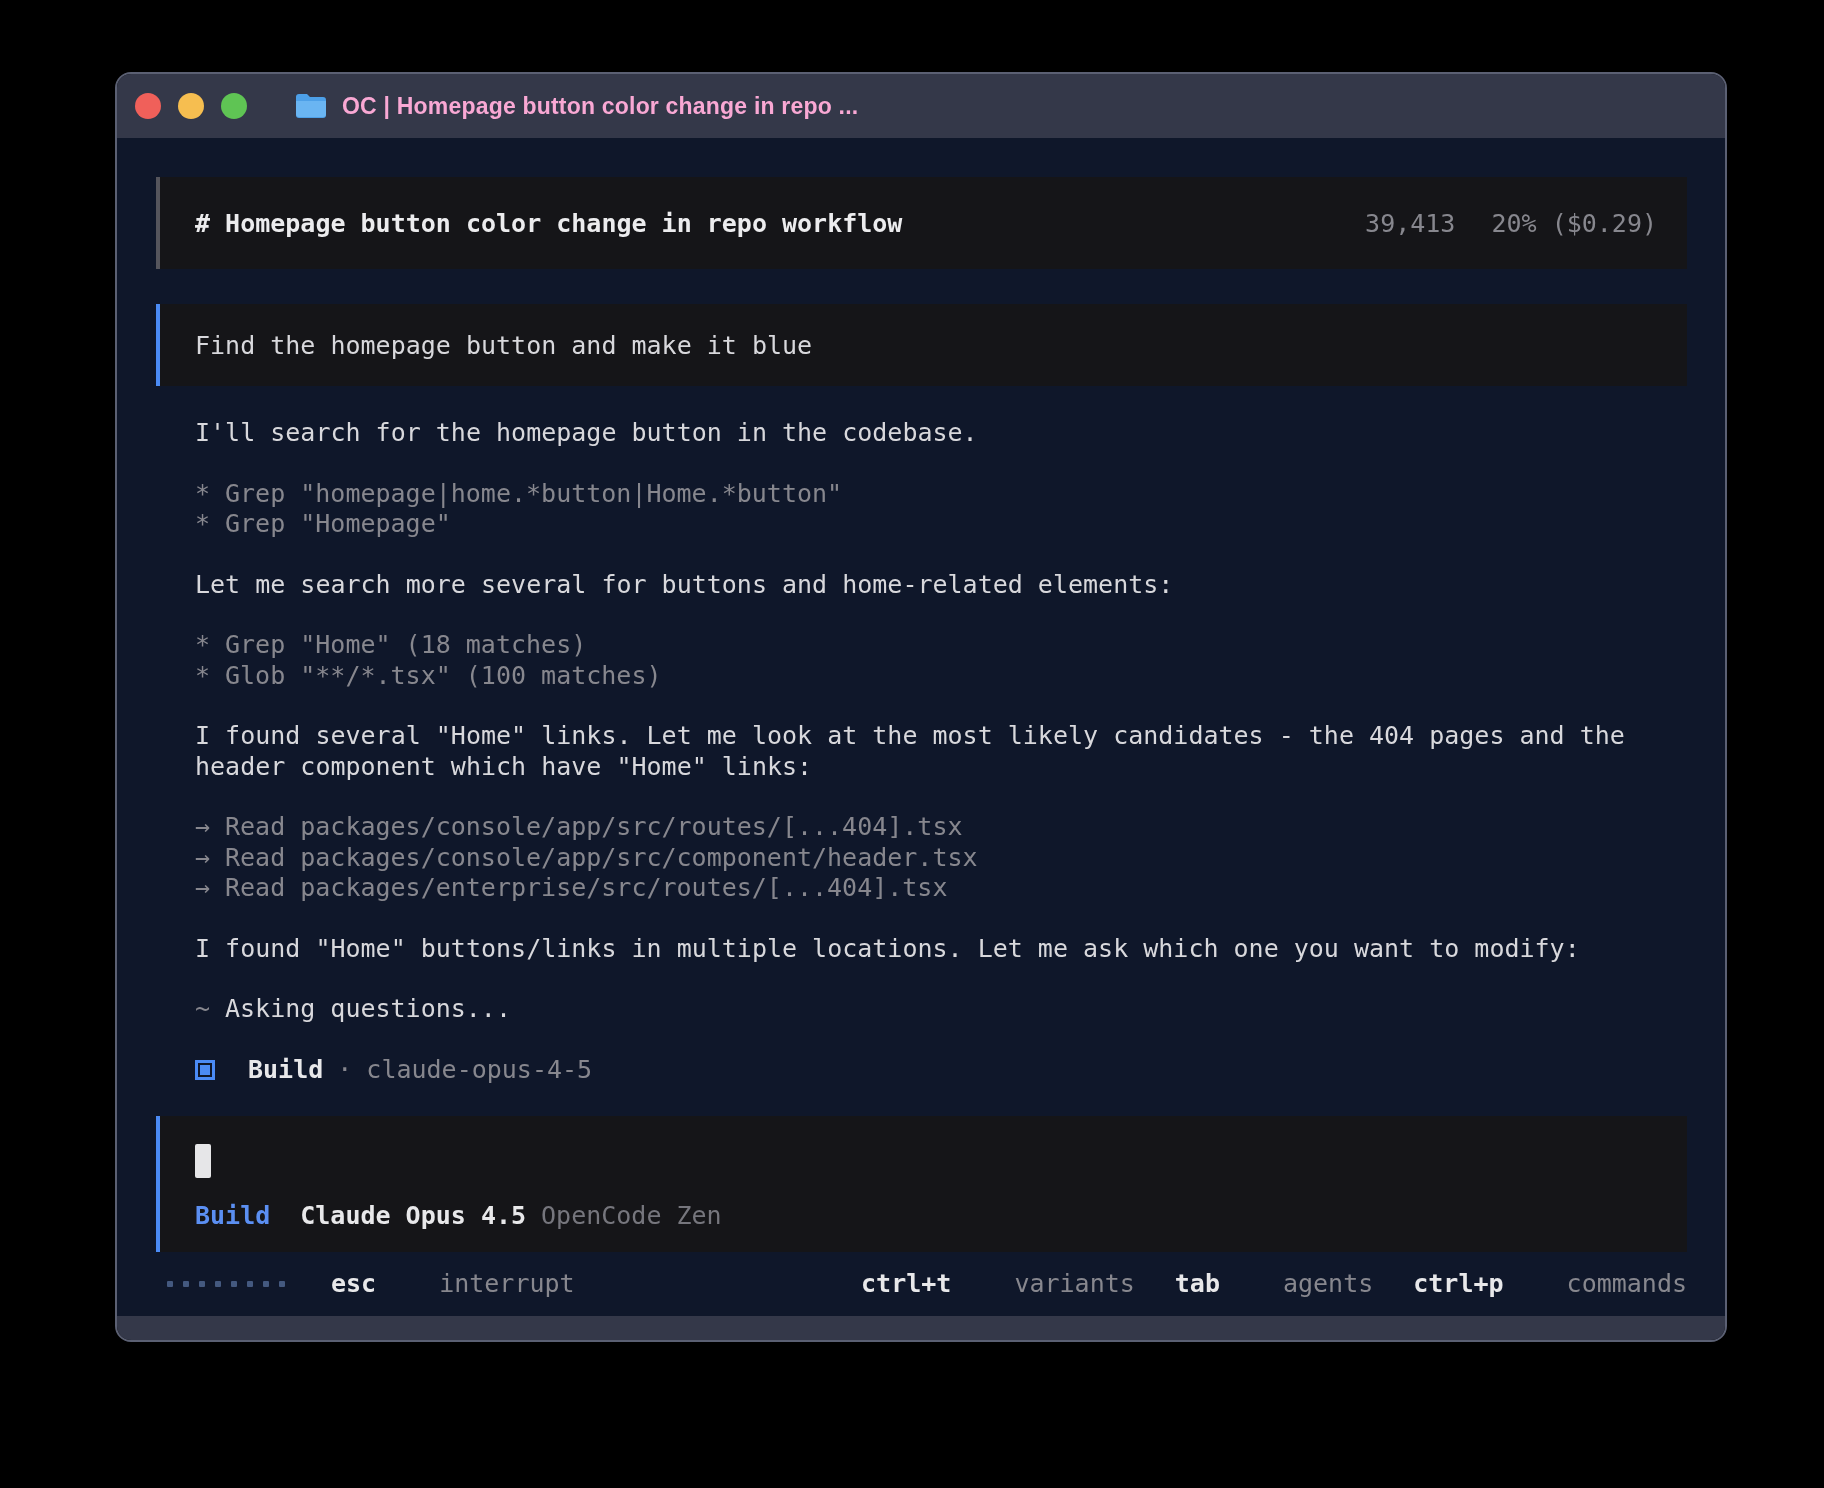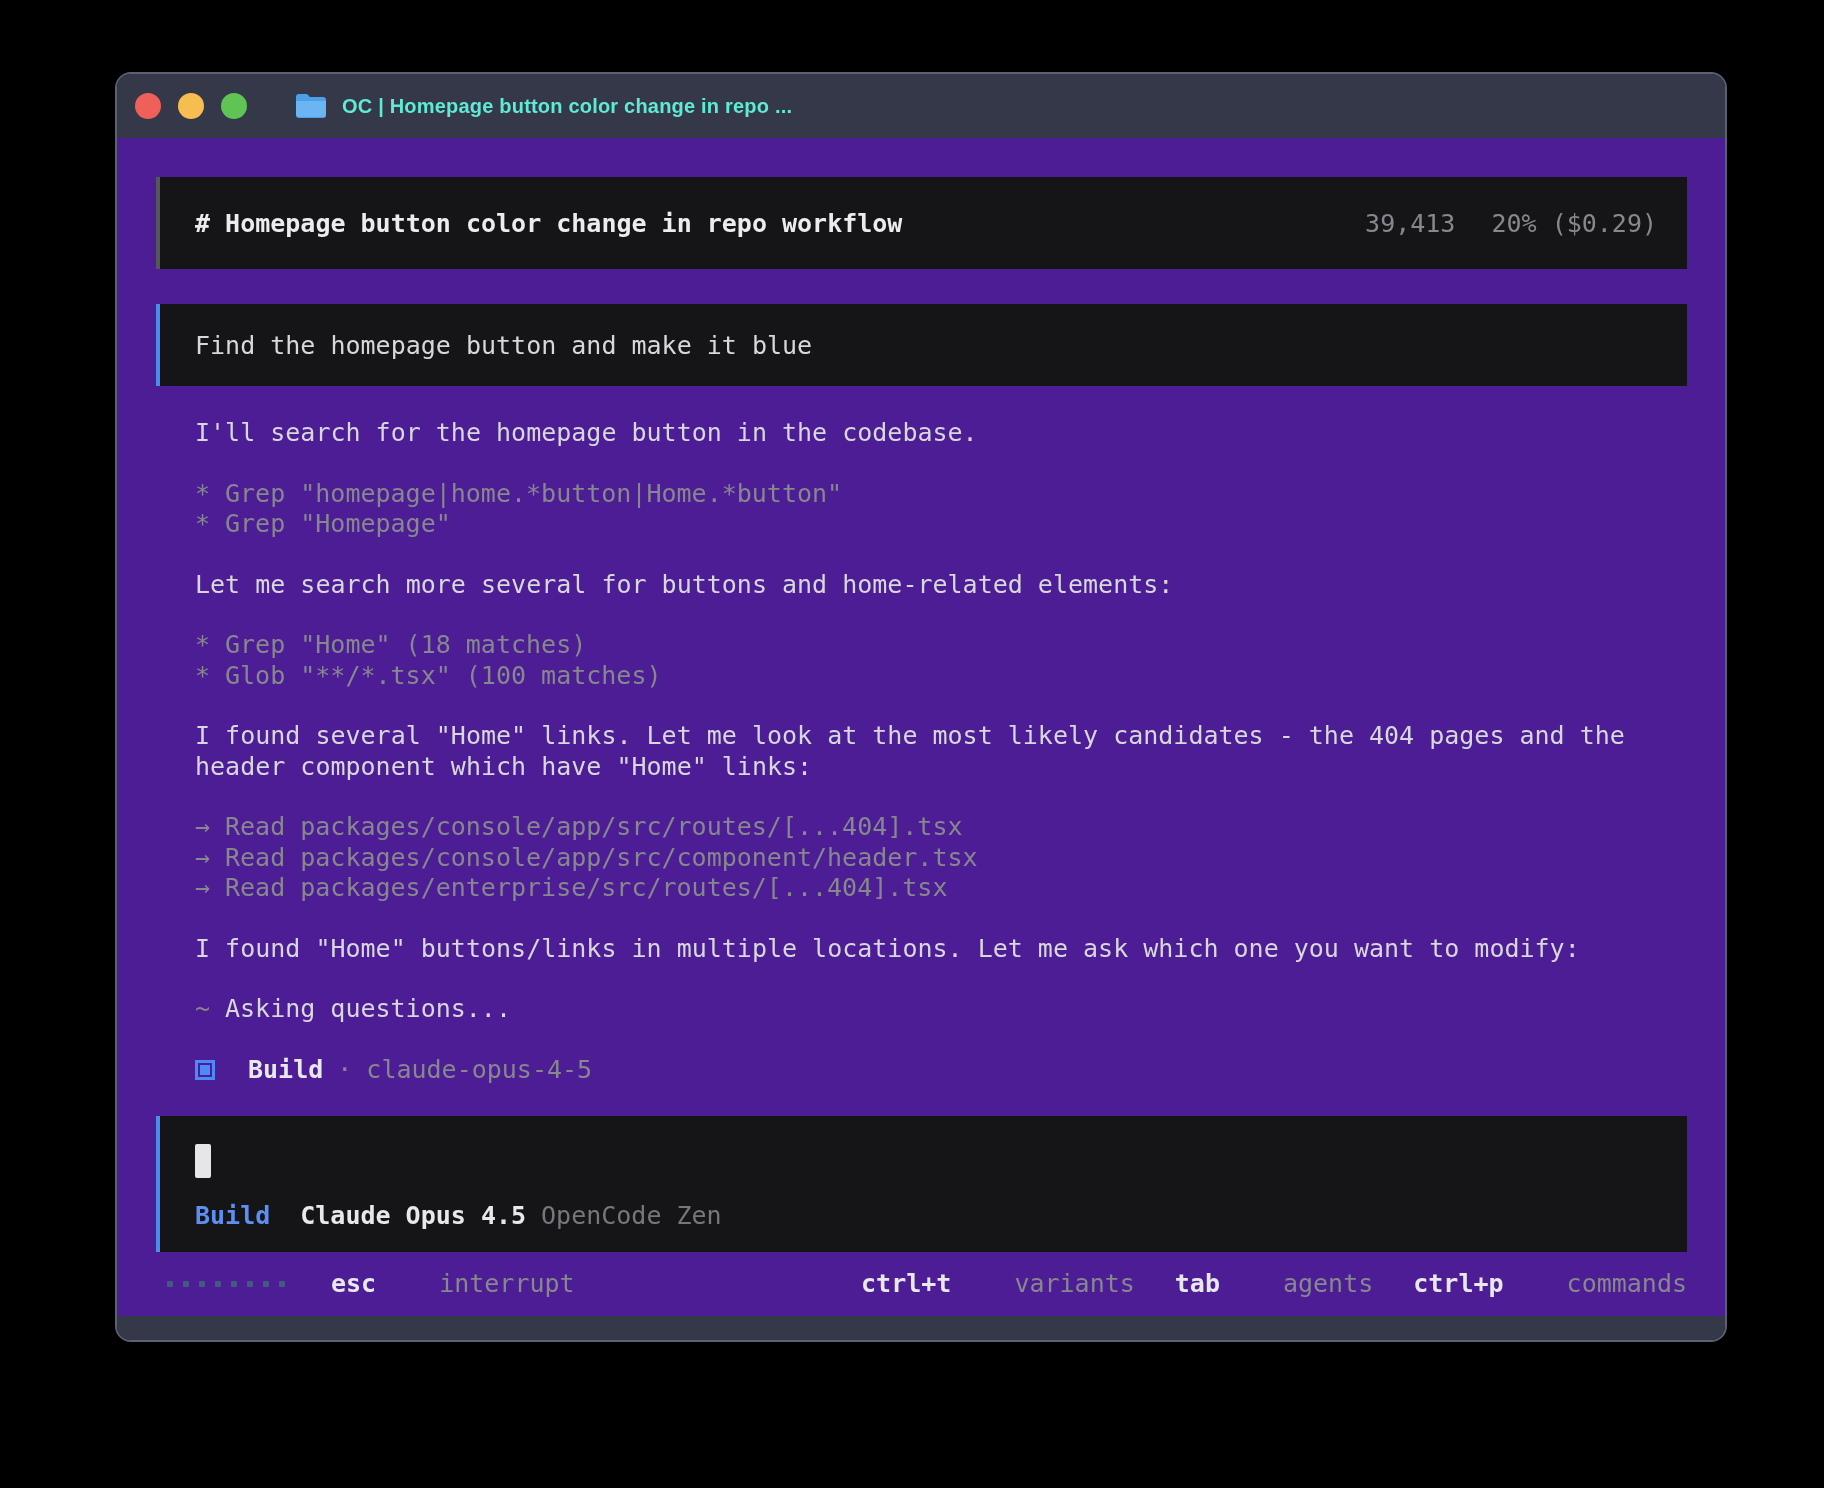--- a/index.html
+++ b/index.html
@@ -12,24 +12,24 @@
 
   
   .titlebar { height:64px; background:#343849; display:flex; align-items:center; }
   .traffic { display:flex; align-items:center; margin-left:18px; }
   .light { width:26px; height:26px; border-radius:50%; margin-right:17px; }
   .light.red { background:#f0605a; }
   .light.yellow { background:#f6be50; }
   .light.green { background:#5fc454; }
   .folder { margin-left:30px; margin-right:14px; display:flex; align-items:center; }
   .win-title { font-family:"Liberation Sans", sans-serif; font-weight:bold;
-               font-size:20px; color:#5eead4; letter-spacing:.2px; }
-
-  
-  .terminal { height:1178px; background:#4c1d95; padding:39px 38px 0 39px;
+               font-size:23px; color:#f9a8d4; letter-spacing:.2px; }
+
+  
+  .terminal { height:1178px; background:#0f172a; padding:39px 38px 0 39px;
               font-size:25px; overflow:hidden; }
 
   .block { border-left:4px solid #55555c; background:#151518; }
 
   .header-block { height:92px; display:flex; align-items:center;
                   justify-content:space-between; padding:0 30px 0 35px;
                   margin-bottom:35px; }
   .header-title { font-weight:bold; color:#ececee; }
   .header-stats { color:#87878e; display:flex; gap:36px; }
 

